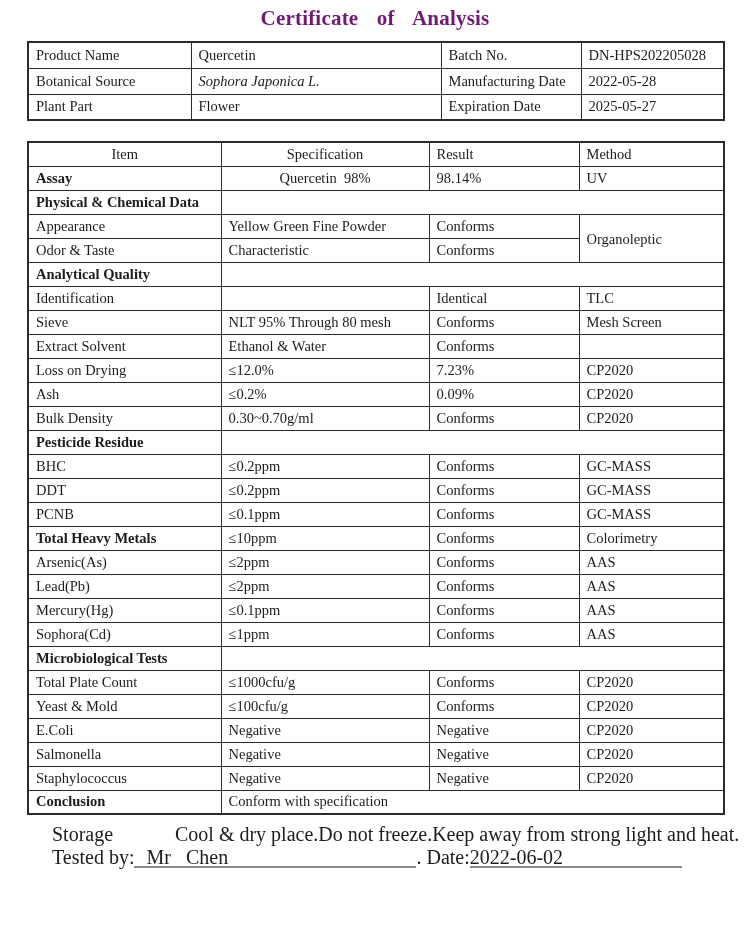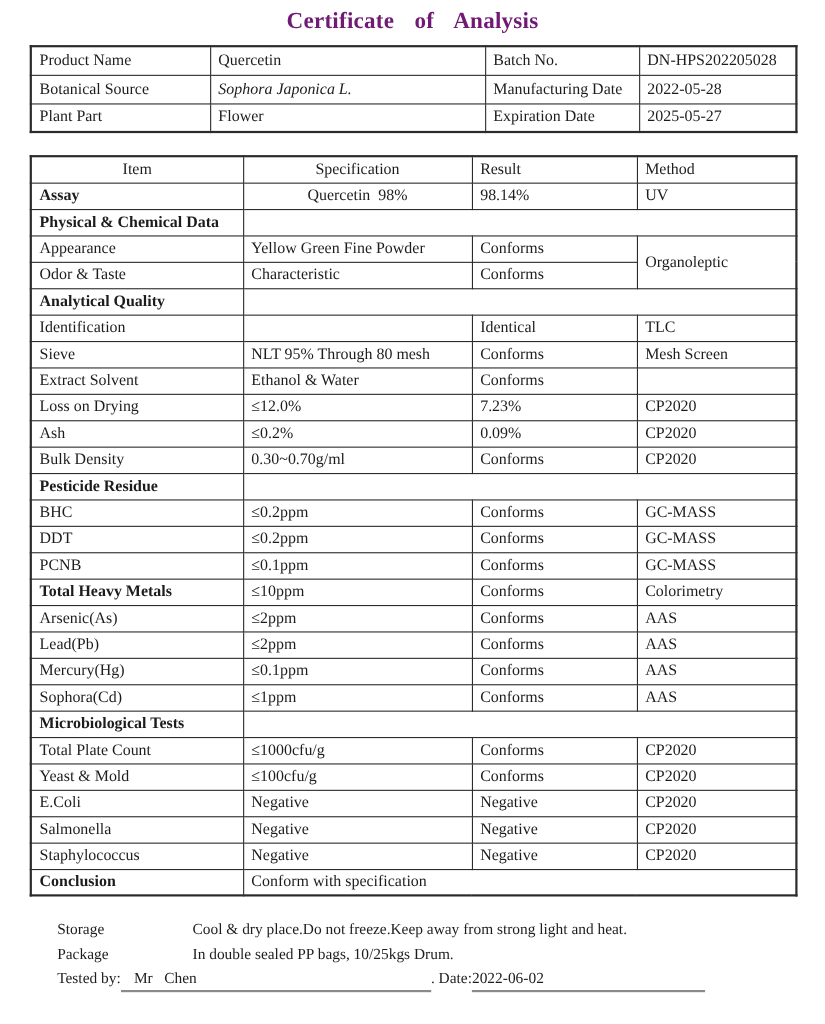--- a/index.html
+++ b/index.html
@@ -41,21 +41,21 @@
   .info-table { margin-top: 10px; }
   .info-table td { height: 26px; }
 
   .main-table { margin-top: 20px; }
   .main-table td { height: 24px; }
 
   .bold { font-weight: bold; }
   .italic { font-style: italic; }
   .center { text-align: center; }
 
-  .footer { margin-top: 20px; margin-left: 52px; font-size: 14px; }
+  .footer { margin-top: 8px; margin-left: 52px; font-size: 20px; }
   .note-row { display: flex; height: 22.5px; line-height: 22.5px; }
   .note-label { width: 123px; flex: none; }
   .note-text { flex: 1; white-space: pre; }
 
   .sig-row { height: 24px; line-height: 22px; white-space: nowrap; }
   .uline {
     display: inline-block;
     border-bottom: 2px solid #8a8a8a;
     white-space: pre;
     vertical-align: bottom;
@@ -277,22 +277,18 @@
         <td colspan="3">Conform with specification</td>
       </tr>
     </tbody>
   </table>
 
   <div class="footer">
     <div class="note-row">
       <span class="note-label">Storage</span>
       <span class="note-text">Cool &amp; dry place.Do not freeze.Keep away from strong light and heat.</span>
     </div>
-    <div class="note-row">
-      <span class="note-label">Package</span>
-      <span class="note-text">In double sealed PP bags, 10/25kgs Drum.</span>
-    </div>
     <div class="sig-row">
       <span>Tested by:</span><span class="uline uline-name">Mr   Chen</span><span>. Date:</span><span class="uline uline-date">2022-06-02</span>
     </div>
   </div>
 
 </div>
 
 </body></html>

